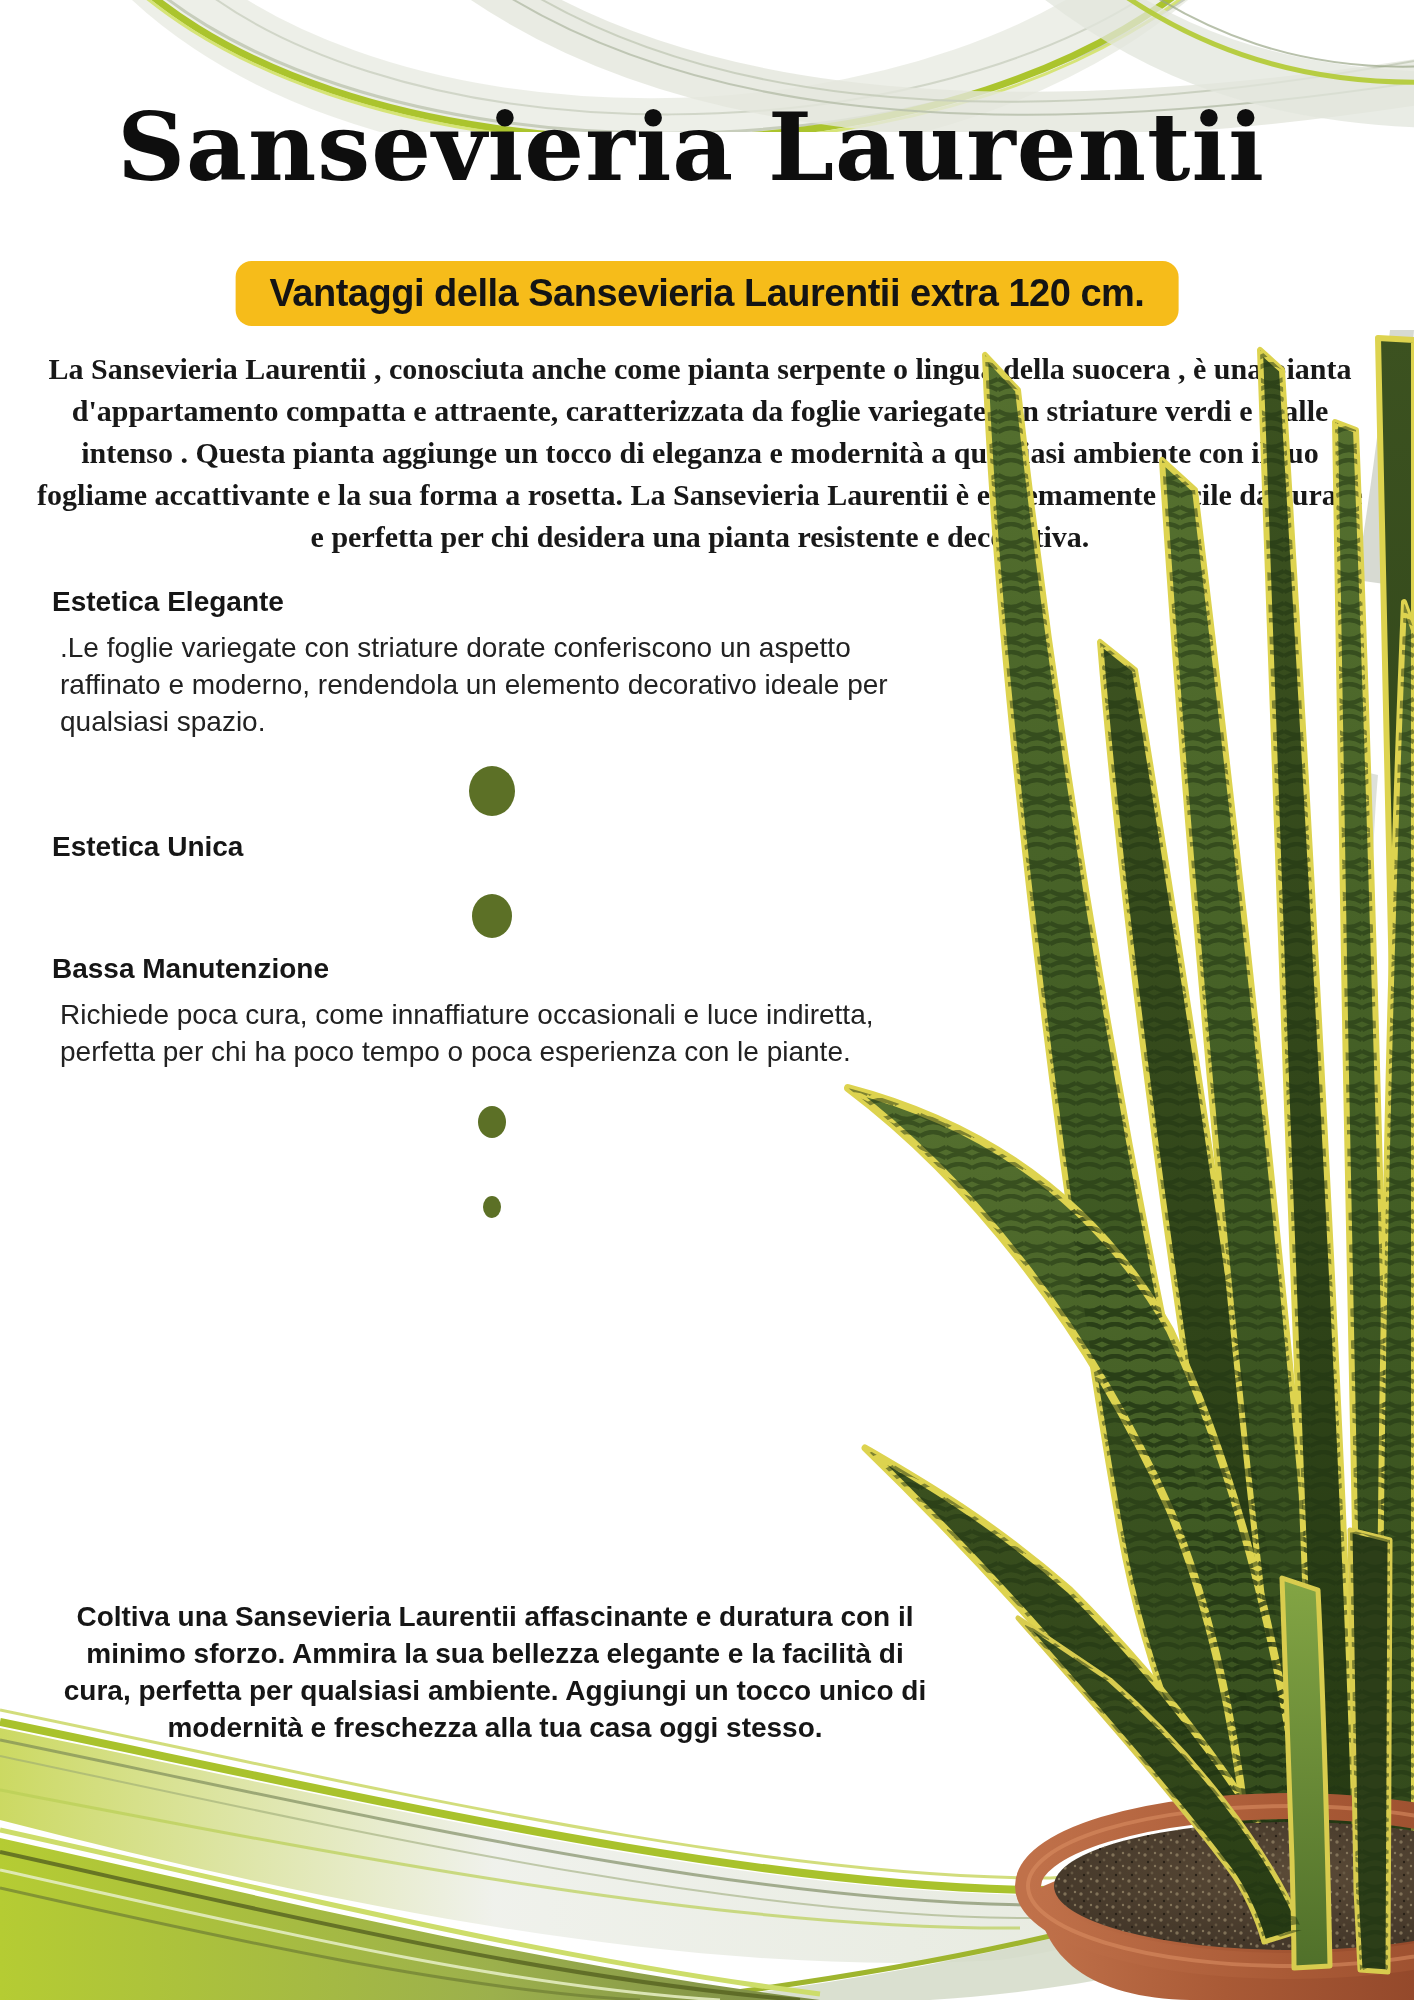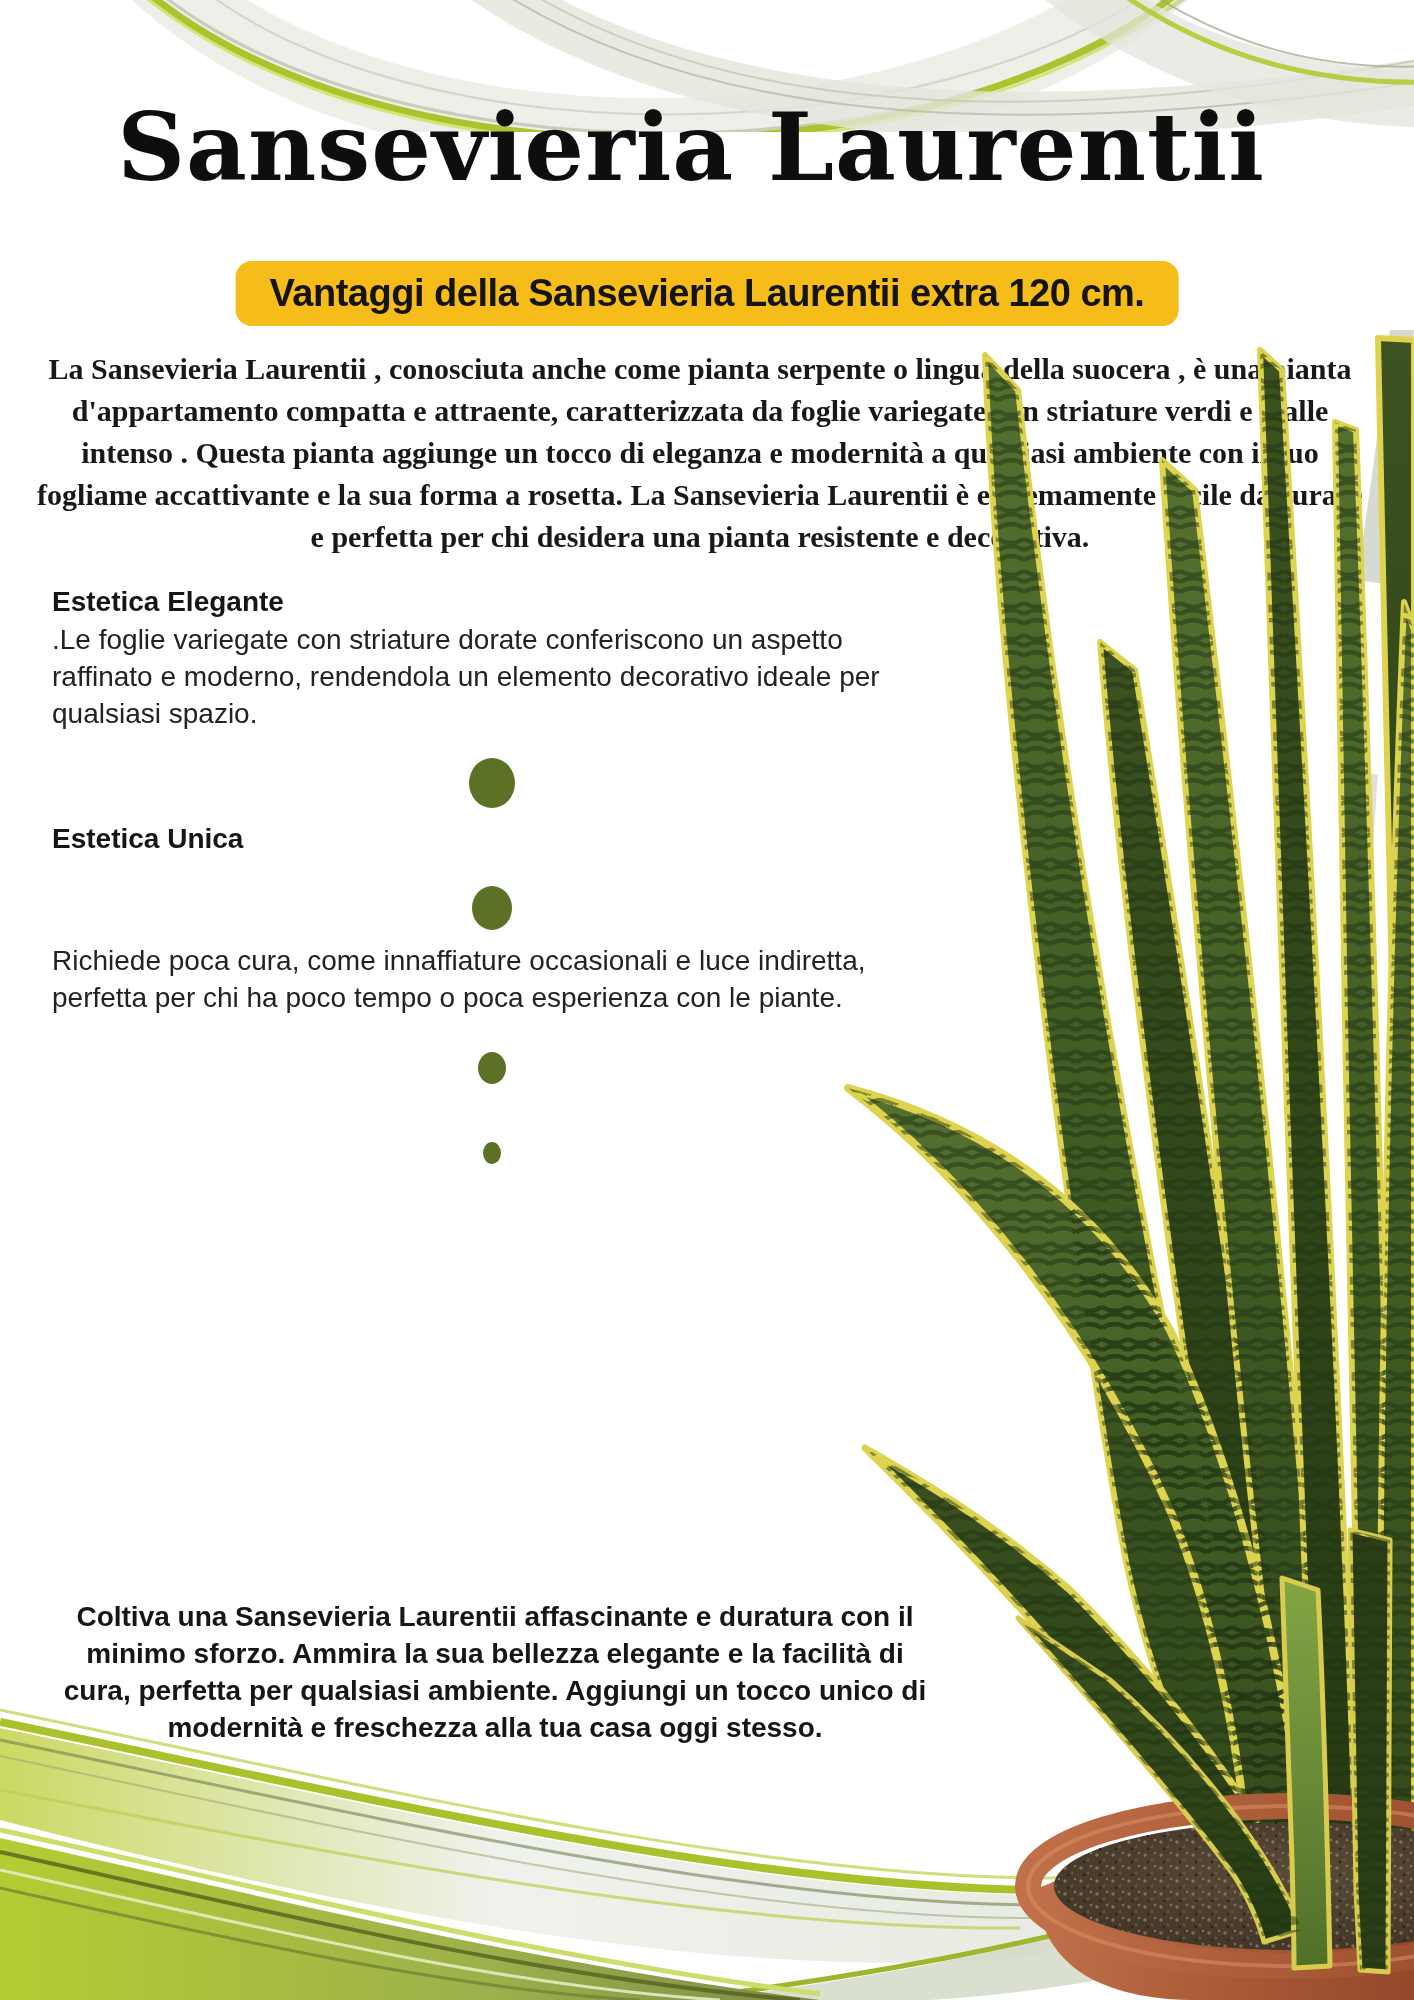--- a/index.html
+++ b/index.html
@@ -20,21 +20,21 @@
           background:#F6BC1A;color:#141414;border-radius:16px;
           padding:11px 34px;white-space:nowrap;
           font-size:38px;font-weight:700;letter-spacing:-0.5px;}
 
   .intro{position:absolute;top:348px;left:35px;width:1330px;margin:0;text-align:center;
          font-family:"Liberation Serif","DejaVu Serif",serif;font-weight:700;
          font-size:30px;line-height:42px;color:#181818;}
 
   .features{position:absolute;top:583px;left:52px;width:880px;text-align:left;}
   .features h3{margin:0;font-size:28px;line-height:38px;font-weight:700;color:#161616;}
-  .features p{margin:0;font-size:28px;line-height:37px;font-weight:400;color:#222222;}
+  .features p{margin:8px;font-size:28px;line-height:37px;font-weight:400;color:#222222;}
   .dot{display:block;margin:0 auto;background:#5c7026;border-radius:50%;}
   .d1{width:46px;height:50px;margin-top:26px;margin-bottom:12px;}
   .d2{width:40px;height:44px;margin-top:28px;margin-bottom:12px;}
   .d3{width:28px;height:32px;margin-top:36px;margin-bottom:14px;}
   .d4{width:18px;height:22px;margin-top:58px;margin-bottom:0;}
 
   .closing{position:absolute;top:1583px;left:40px;width:880px;margin:15px;text-align:center;
            font-size:28px;line-height:37px;font-weight:700;color:#161616;}
 </style>
 </head>
@@ -66,20 +66,21 @@
     <section>
       <h3>Estetica Elegante</h3>
       <p>.Le foglie variegate con striature dorate conferiscono un aspetto raffinato e moderno, rendendola un elemento decorativo ideale per qualsiasi spazio.</p>
     </section>
     <span class="dot d1"></span>
     <section>
       <h3>Estetica Unica</h3>
     </section>
     <span class="dot d2"></span>
     <section>
+      <h3>Bassa Manutenzione</h3>
       <p>Richiede poca cura, come innaffiature occasionali e luce indiretta, perfetta per chi ha poco tempo o poca esperienza con le piante.</p>
     </section>
     <span class="dot d3"></span>
     <span class="dot d4"></span>
   </div>
 
   <p class="closing">Coltiva una Sansevieria Laurentii affascinante e duratura con il minimo sforzo. Ammira la sua bellezza elegante e la facilità di cura, perfetta per qualsiasi ambiente. Aggiungi un tocco unico di modernità e freschezza alla tua casa oggi stesso.</p>
 
   <svg id="bottomwave" class="deco" width="1414" height="340" viewBox="0 0 1414 340">
     <defs>

